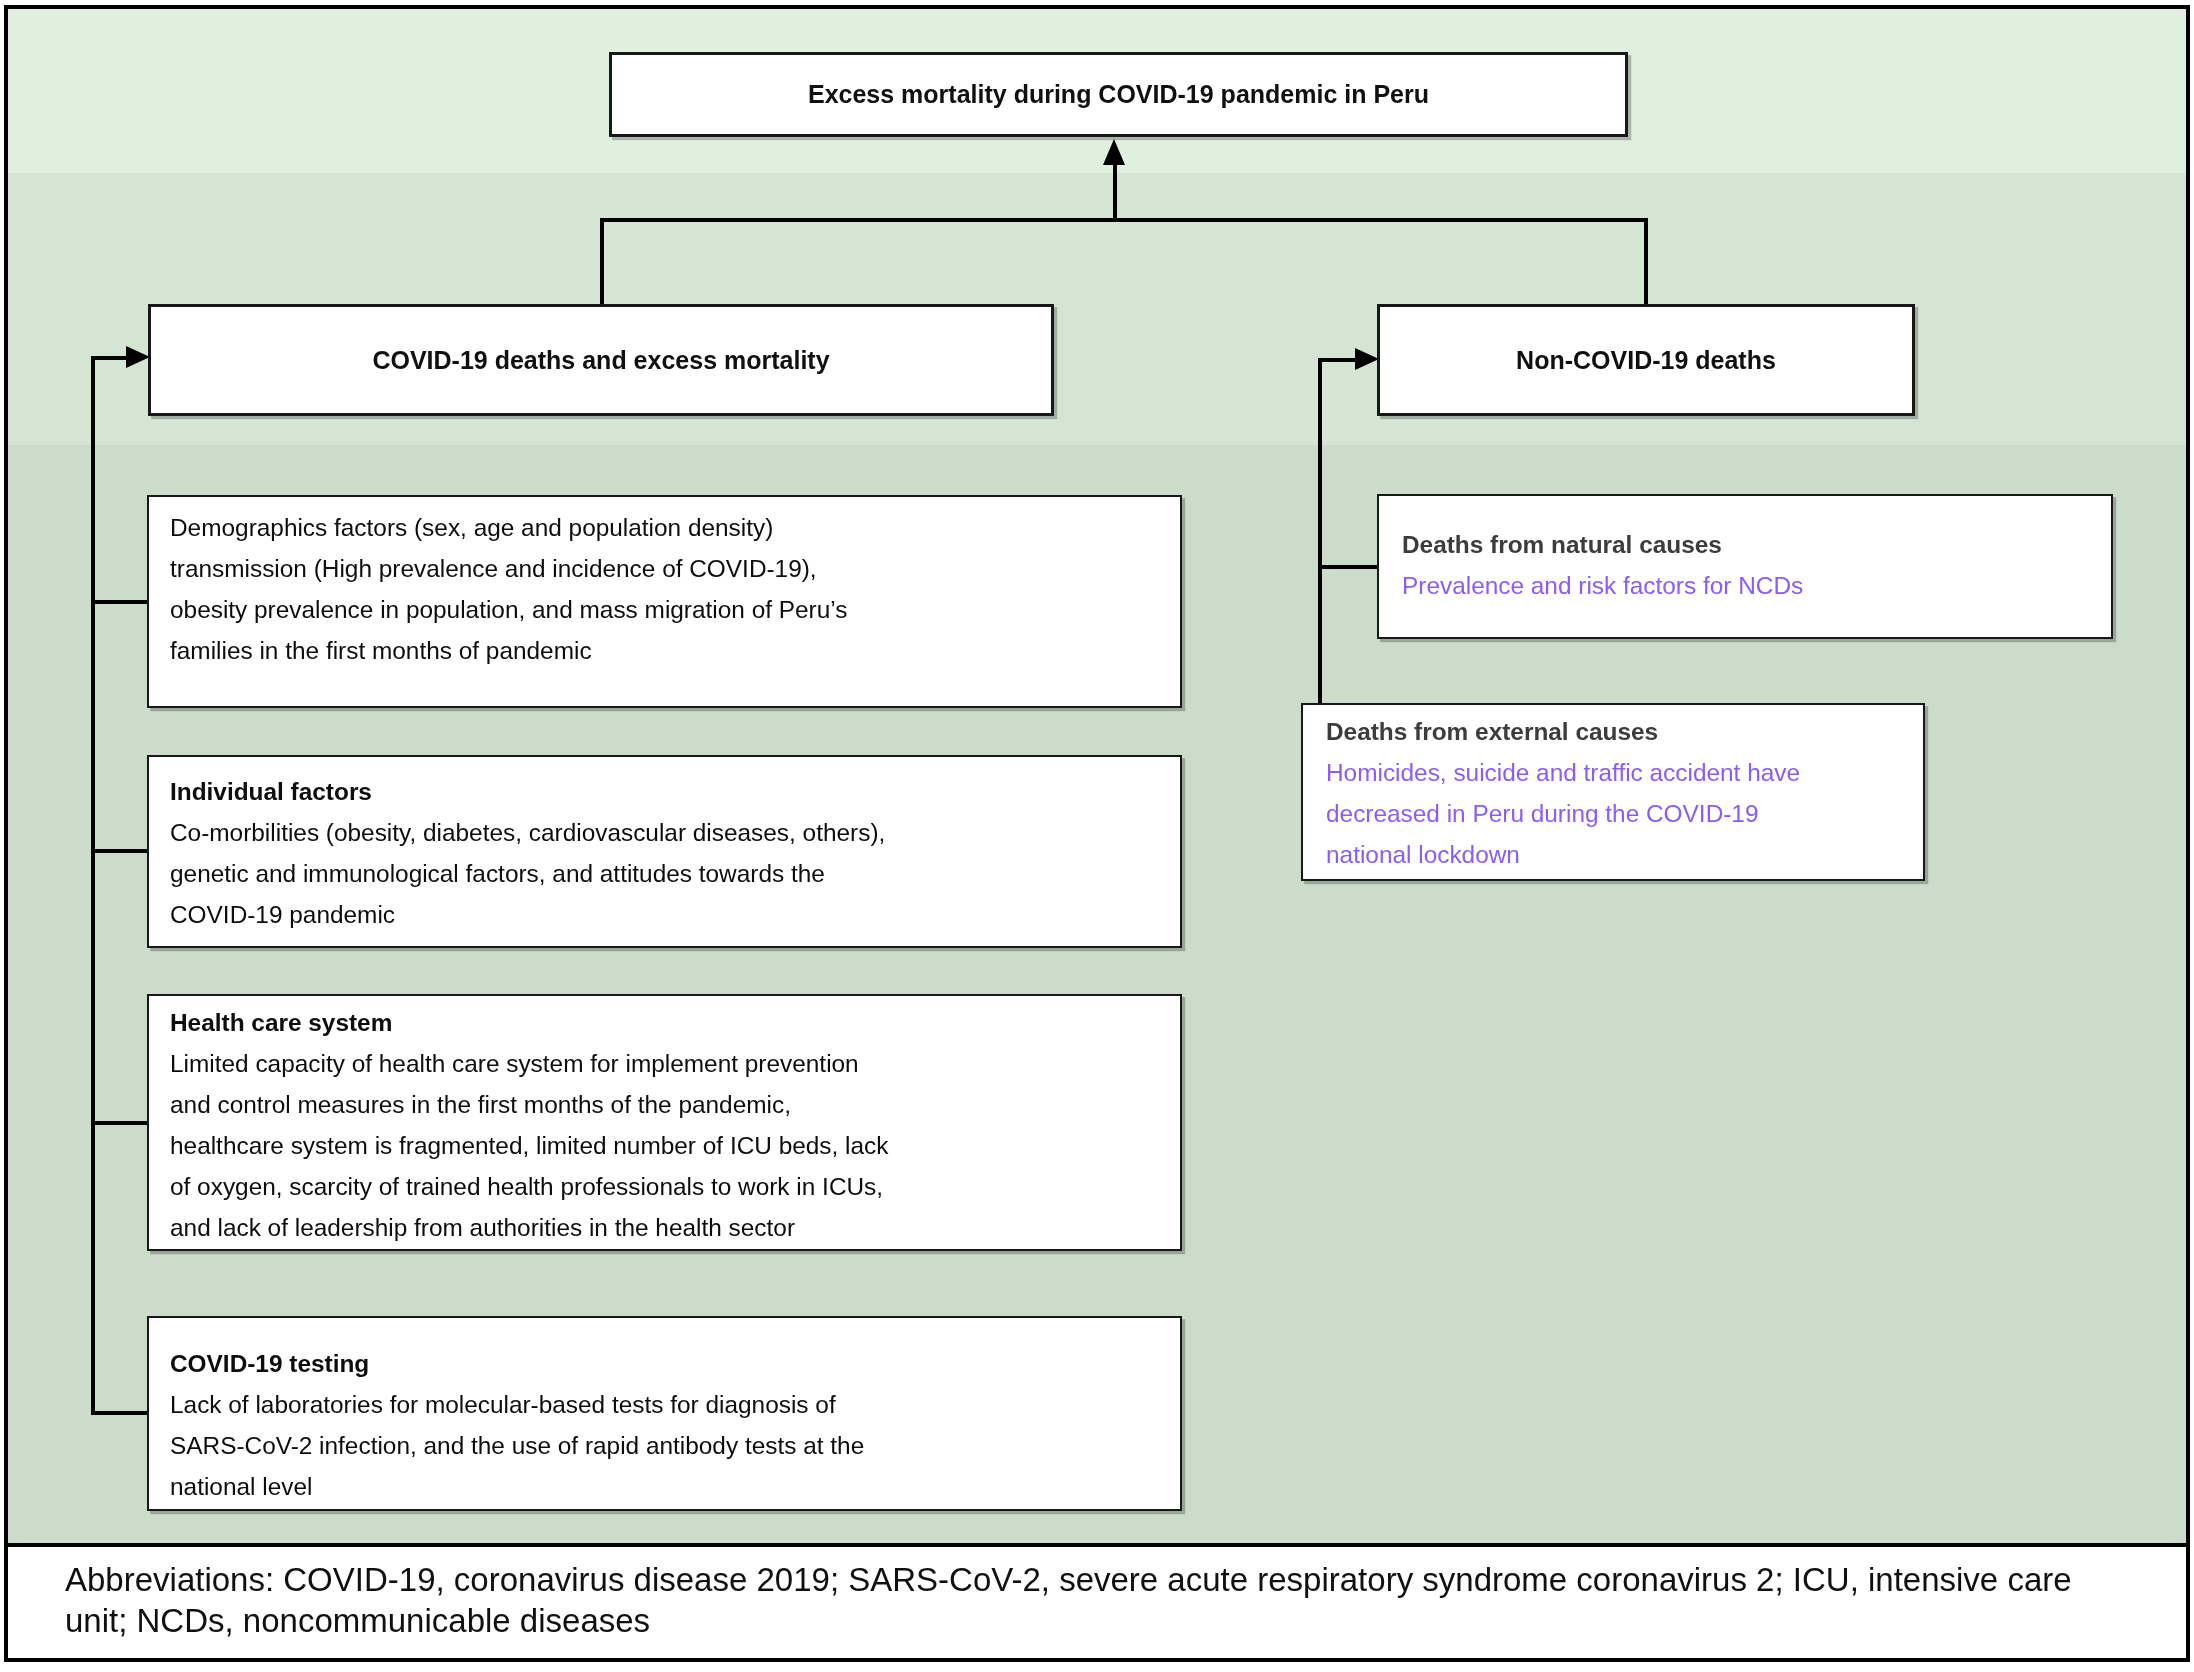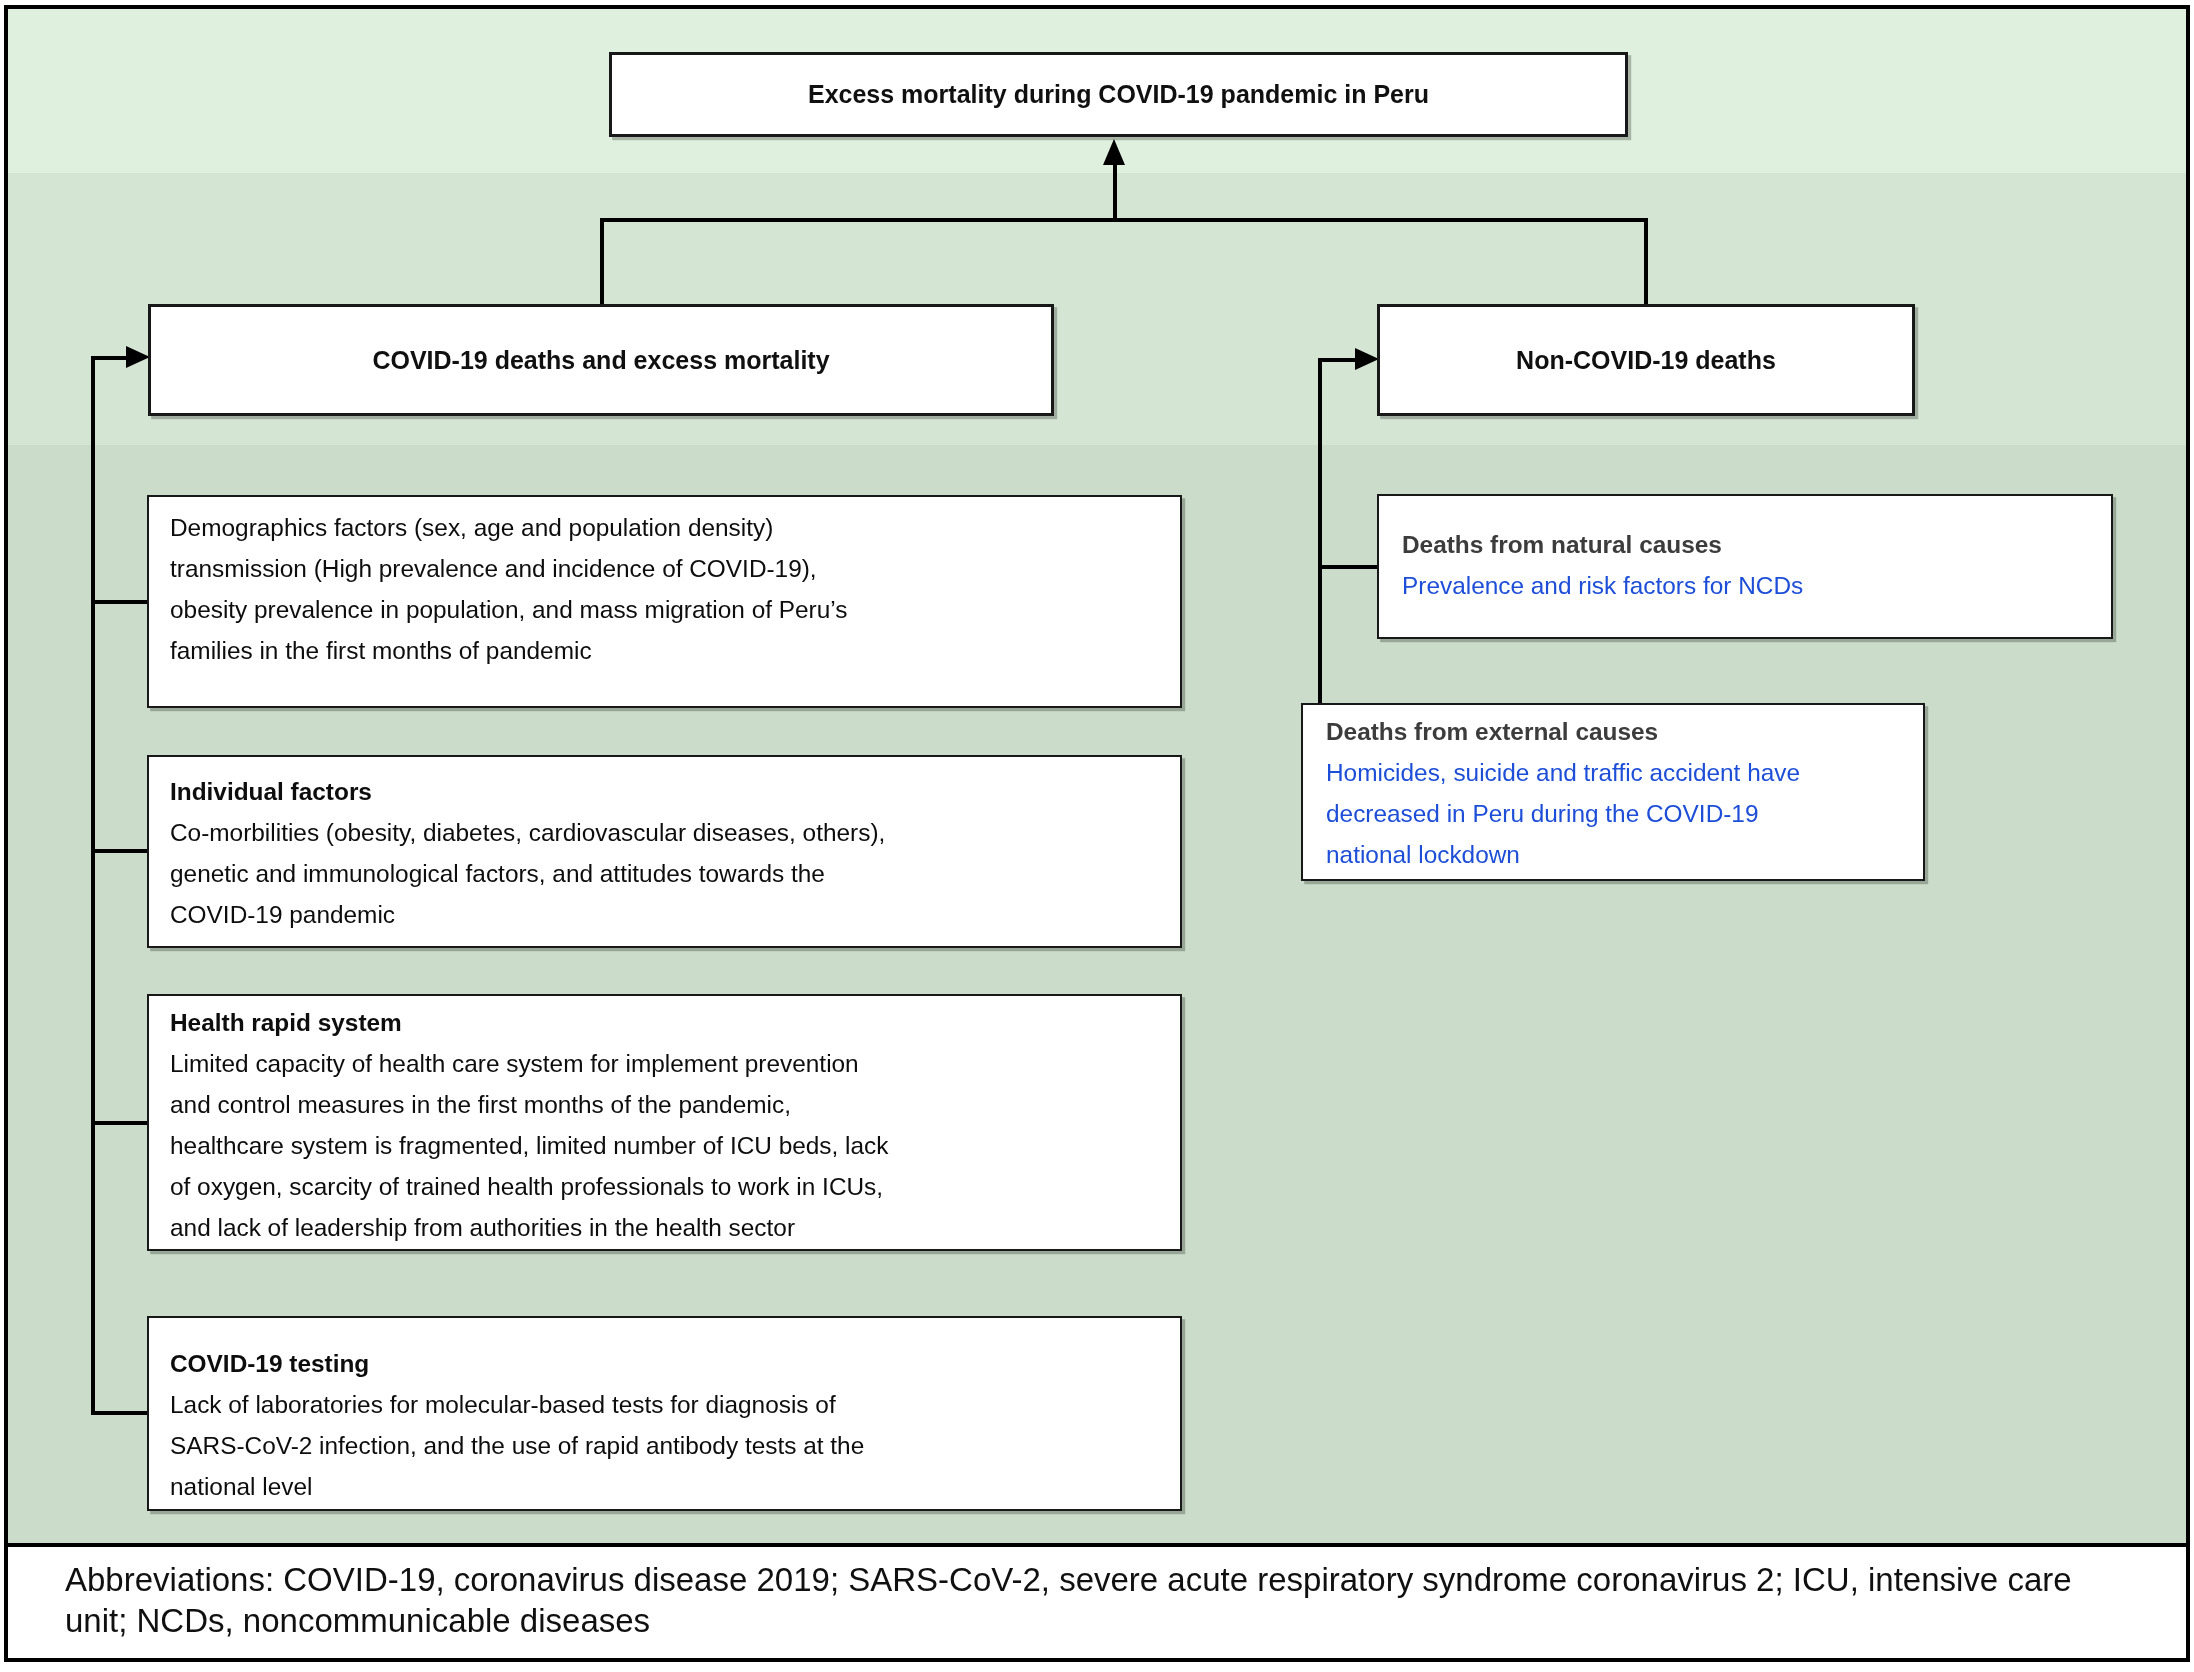--- a/index.html
+++ b/index.html
@@ -15,21 +15,21 @@
   .footer{height:111px;background:#fff;border-top:4.8px solid #000;}
   
   .box{position:absolute;background:#fff;border:2.6px solid #181818;
        box-sizing:border-box;box-shadow:3.2px 3.2px 0 rgba(20,25,20,0.28);
        font-size:24.4px;line-height:41px;color:#0d0d0d;}
   .hdr{border-width:3.7px;display:flex;align-items:center;justify-content:center;
        font-weight:bold;font-size:25px;color:#101010;box-shadow:3.2px 3.2px 0 rgba(20,25,20,0.28);text-align:right;}
   .bt{font-weight:bold;}
   .bb{white-space:pre-line;}
   .gray .bt{color:#3c3c3c;}
-  .gray .bb{color:#1d4ed8;}
+  .gray .bb{color:#8b5cf6;}
   
   .cl{position:absolute;background:#000;}
   .arr-right{position:absolute;width:0;height:0;
              border-top:11.7px solid transparent;border-bottom:11.7px solid transparent;
              border-left:24.4px solid #000;}
   .arr-up{position:absolute;width:0;height:0;
           border-left:11px solid transparent;border-right:11px solid transparent;
           border-bottom:26.5px solid #000;}
   .footer-text{position:absolute;left:65px;top:1559px;width:2111px;
                font-size:33px;line-height:41px;color:#101010;white-space:pre-line;}
@@ -84,21 +84,21 @@
 </div>
 
 <div class="box" style="left:147px;top:755px;width:1035px;height:193px;padding:13.8px 21px 0 21px;">
   <div class="bt">Individual factors</div>
   <div class="bb">Co-morbilities (obesity, diabetes, cardiovascular diseases, others),
 genetic and immunological factors, and attitudes towards the
 COVID-19 pandemic</div>
 </div>
 
 <div class="box" style="left:147px;top:994px;width:1035px;height:257px;padding:6.4px 21px 0 21px;">
-  <div class="bt">Health rapid system</div>
+  <div class="bt">Health care system</div>
   <div class="bb">Limited capacity of health care system for implement prevention
 and control measures in the first months of the pandemic,
 healthcare system is fragmented, limited number of ICU beds, lack
 of oxygen, scarcity of trained health professionals to work in ICUs,
 and lack of leadership from authorities in the health sector</div>
 </div>
 
 <div class="box" style="left:147px;top:1316px;width:1035px;height:195px;padding:25px 21px 0 21px;">
   <div class="bt">COVID-19 testing</div>
   <div class="bb">Lack of laboratories for molecular-based tests for diagnosis of

